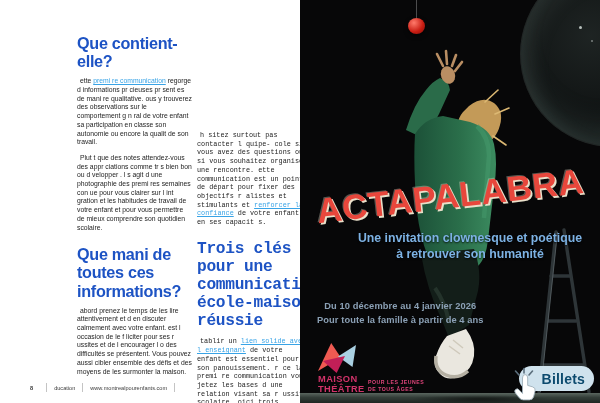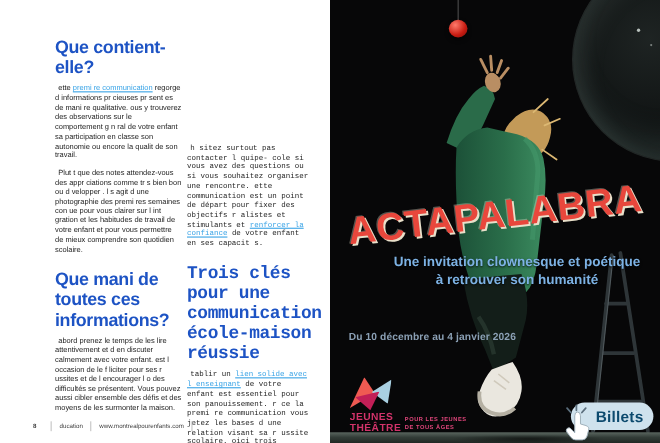--- a/index.html
+++ b/index.html
@@ -2,21 +2,21 @@
 <html><head>
 <meta charset="utf-8">
 <style>
   * { margin:0; padding:0; box-sizing:border-box; }
   html,body { background:#e9e9e9; }
   body { font-family:"Liberation Sans", sans-serif; }
   .spread { position:relative; width:600px; height:403px; background:#ffffff; overflow:hidden; margin:0 auto; }
 
   
   .page-left { position:absolute; left:0; top:0; width:300px; height:403px; background:#fff; }
-  .col { position:absolute; }
+  .col { position:absolute;margin-left:27px; }
   .col1 { left:50px; top:34px; width:115px; }
   .col2 { left:170px; top:131px; width:114px;font-family:Liberation Mono, monospace; }
   .h-blue { font-size:16.2px; font-weight:700; color:#1d53c4; line-height:1.12; letter-spacing:-0.3px; }
   .h-blue.mt { margin-top:13px; }
   .par { font-size:6.8px; line-height:8.7px; color:#1d1d1d; margin-top:7px; text-indent:3px; }
   .par a { color:#38a3e6; text-decoration:underline; cursor:pointer; }
   .footer { position:absolute; left:30px; bottom:11px; display:flex; align-items:center; font-size:5.6px; color:#3c3c3c; }
   .footer .sep { width:1px; height:9px; background:#c4c4c4; margin:0 7px; }
   .footer .pageno { font-weight:700; margin-right:6px; }
 
@@ -173,29 +173,30 @@
 
     <div class="poster-title">ACTAPALABRA</div>
 
     <div class="poster-sub">
       <div>Une invitation clownesque et poétique</div>
       <div>à retrouver son humanité</div>
     </div>
 
     <div class="poster-dates">
       <div>Du 10 décembre au 4 janvier 2026</div>
+      <div>Pour toute la famille à partir de 4 ans</div>
     </div>
 
     <div class="mt-logo">
       <span class="tri tri-coral"></span>
       <span class="tri tri-blue"></span>
       <span class="tri tri-magenta"></span>
     </div>
     <div class="mt-name">
-      <div>JEUNES</div>
+      <div>MAISON</div>
       <div>THÉÂTRE</div>
     </div>
     <div class="mt-tagline">
       <div>POUR LES JEUNES</div>
       <div>DE TOUS ÂGES</div>
     </div>
 
     <button class="cta">
       <span class="cta-label">Billets</span>
     </button>

